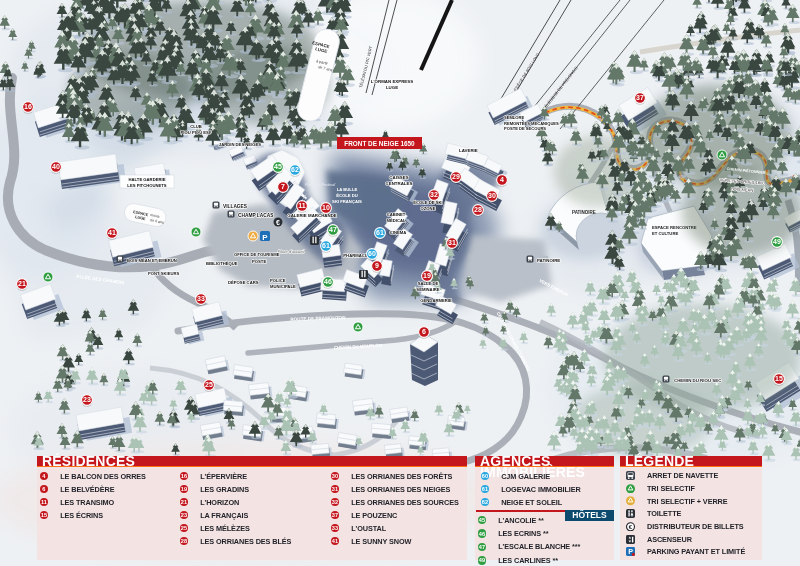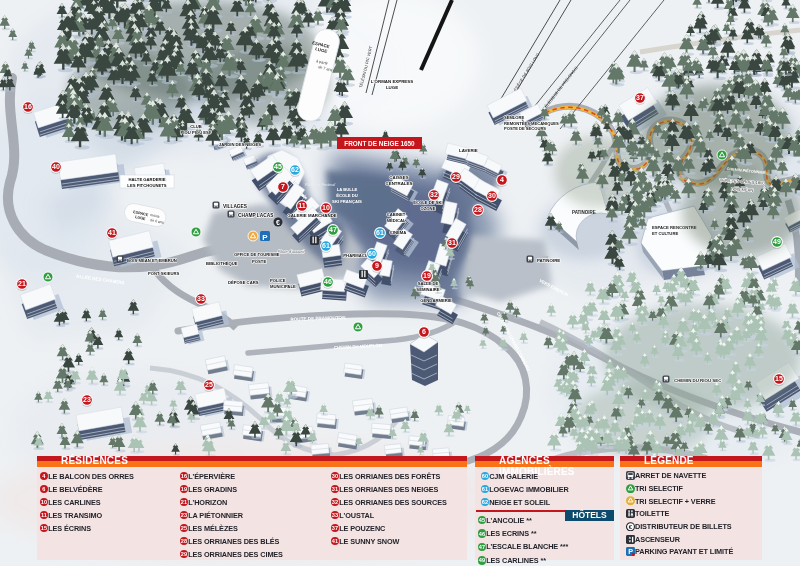--- a/index.html
+++ b/index.html
@@ -1,24 +1,24 @@
 <!DOCTYPE html>
 <html><head><meta charset="utf-8">
 <style>
 *{margin:0;padding:0;box-sizing:border-box}
 html,body{width:800px;height:566px;overflow:hidden;font-family:"Liberation Sans",sans-serif}
 #wrap{position:relative;width:800px;height:566px;background:#eef1f4}
 #map{position:absolute;left:0;top:0}
 .panel{position:absolute;top:456px;height:104px;background:#f3e4e3}
-.phead{height:10.5px;background:#c4161d;color:#fff;font-weight:bold;font-size:10px;line-height:10.5px;padding-left:24px;letter-spacing:0.2px;border-bottom:6px solid #f97316}
+.phead{height:10.5px;background:#c4161d;color:#fff;font-weight:bold;font-size:14px;line-height:10.5px;padding-left:5px;letter-spacing:0.2px;border-bottom:1px solid #f97316}
 .pbody{position:relative;height:93.5px}
 .col{position:absolute;top:3px}
 .row{position:relative;height:13px;display:flex;align-items:center}
 .cir{display:inline-flex;width:8.6px;height:8.6px;border-radius:50%;color:#fff;font-size:5.6px;font-weight:bold;align-items:center;justify-content:center;margin-left:2.6px;flex:none}
-.txt{font-size:7.3px;font-weight:bold;color:#23242b;margin-left:0;white-space:nowrap;letter-spacing:-0.1px}
+.txt{font-size:7.3px;font-weight:bold;color:#23242b;margin-left:12px;white-space:nowrap;letter-spacing:-0.1px}
 .ic{display:inline-flex;width:9px;height:9px;border-radius:2px;margin-left:3px;flex:none;align-items:center;justify-content:center}
 </style></head>
 <body>
 <div id="wrap">
 
 <div id="map"><svg width="800" height="566" viewBox="0 0 800 566" font-family="Liberation Sans, sans-serif">
         <defs>
           <filter id="b3" x="-40%" y="-40%" width="180%" height="180%">
             <feGaussianBlur stdDeviation="3"></feGaussianBlur>
           </filter>
@@ -1730,24 +1730,20 @@
         <div class="col" style="left:0px;width:145px">
           <div class="row">
             <span class="cir" style="background:#c4161d">4</span>
             <span class="txt">LE BALCON DES ORRES</span>
           </div>
           <div class="row">
             <span class="cir" style="background:#c4161d">6</span>
             <span class="txt">LE BELVÉDÈRE</span>
           </div>
           <div class="row">
-            <span class="cir" style="background:#c4161d">10</span>
-            <span class="txt">LES CARLINES</span>
-          </div>
-          <div class="row">
             <span class="cir" style="background:#c4161d">11</span>
             <span class="txt">LES TRANSIMO</span>
           </div>
           <div class="row">
             <span class="cir" style="background:#c4161d">15</span>
             <span class="txt">LES ÉCRINS</span>
           </div>
         </div>
         <div class="col" style="left:140px;width:145px">
           <div class="row">
@@ -1757,55 +1753,51 @@
           <div class="row">
             <span class="cir" style="background:#c4161d">19</span>
             <span class="txt">LES GRADINS</span>
           </div>
           <div class="row">
             <span class="cir" style="background:#c4161d">21</span>
             <span class="txt">L'HORIZON</span>
           </div>
           <div class="row">
             <span class="cir" style="background:#c4161d">23</span>
-            <span class="txt">LA PIÉTONNIER</span>
+            <span class="txt">LA FRANÇAIS</span>
           </div>
           <div class="row">
             <span class="cir" style="background:#c4161d">25</span>
             <span class="txt">LES MÉLÈZES</span>
           </div>
           <div class="row">
             <span class="cir" style="background:#c4161d">28</span>
             <span class="txt">LES ORRIANES DES BLÉS</span>
-          </div>
-          <div class="row">
-            <span class="cir" style="background:#c4161d">29</span>
-            <span class="txt">LES ORRIANES DES CIMES</span>
           </div>
         </div>
         <div class="col" style="left:291px;width:145px">
           <div class="row">
             <span class="cir" style="background:#c4161d">30</span>
             <span class="txt">LES ORRIANES DES FORÊTS</span>
           </div>
           <div class="row">
             <span class="cir" style="background:#c4161d">31</span>
             <span class="txt">LES ORRIANES DES NEIGES</span>
           </div>
           <div class="row">
             <span class="cir" style="background:#c4161d">32</span>
             <span class="txt">LES ORRIANES DES SOURCES</span>
           </div>
           <div class="row">
+            <span class="cir" style="background:#c4161d">37</span>
+            <span class="txt">LE POUZENC</span>
+          </div>
+          <div class="row">
             <span class="cir" style="background:#c4161d">33</span>
             <span class="txt">L'OUSTAL</span>
-          </div>
-          <div class="row">
-            <span class="cir" style="background:#c4161d">37</span>
-            <span class="txt">LE POUZENC</span>
           </div>
           <div class="row">
             <span class="cir" style="background:#c4161d">41</span>
             <span class="txt">LE SUNNY SNOW</span>
           </div>
         </div>
       </div>
     </div>
     <div class="panel" style="left:475px;width:139px">
       <div class="phead">AGENCES IMMOBILIÈRES</div>

